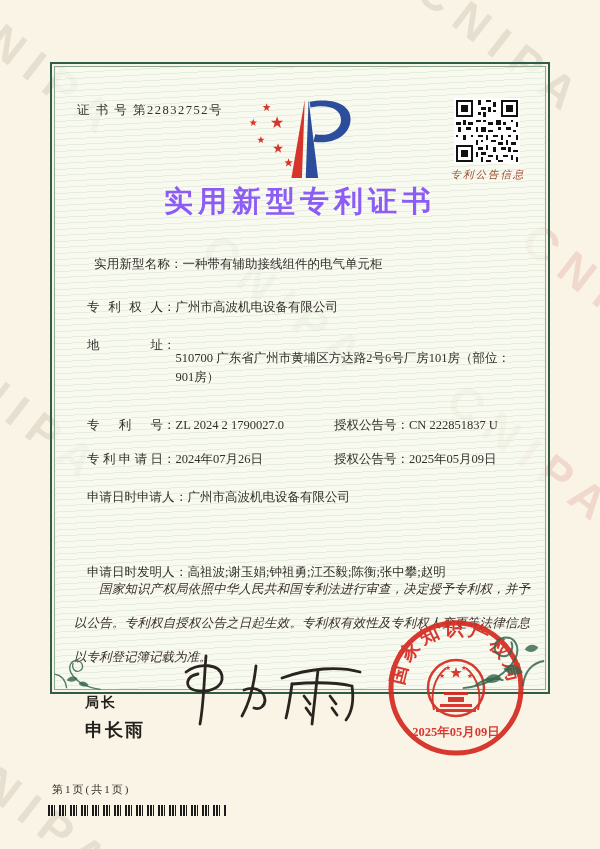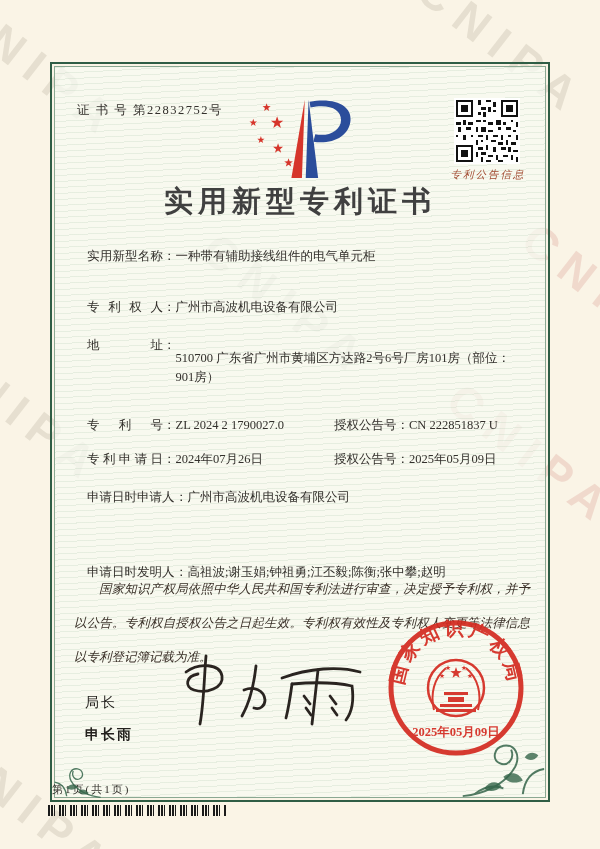--- a/index.html
+++ b/index.html
@@ -5,48 +5,48 @@
   html,body{margin:0;padding:0;background:#faf4e6;}
   .page{position:relative;width:600px;height:849px;background:#faf4e6;overflow:hidden;
         font-family:"Liberation Serif","DejaVu Serif",serif;color:#2e2a26;}
   
   .watermark{position:absolute;font-family:"Liberation Sans","DejaVu Sans",sans-serif;
              font-weight:bold;font-size:46px;letter-spacing:12px;white-space:nowrap;
              transform:rotate(38deg);transform-origin:0 0;pointer-events:none;z-index:1;}
   .wm-gray{color:rgba(148,138,118,0.20);}
   .wm-pink{color:rgba(205,125,112,0.22);}
   
-  .frame{position:absolute;left:50px;top:62px;width:500px;height:740px;
+  .frame{position:absolute;left:50px;top:62px;width:500px;height:632px;
          border:2px solid #2f5d45;box-sizing:border-box;z-index:2;}
   .frame-inner{position:absolute;inset:2px;border:1px solid #8aa892;
          background:repeating-linear-gradient(177deg, rgba(110,160,120,0.13) 0 1px, rgba(255,255,255,0) 1px 6px),
                     rgba(246,251,243,0.72);}
   .cert-no{position:absolute;left:25px;top:38px;font-size:12.5px;letter-spacing:1.5px;color:#33302c;}
   .logo{position:absolute;left:186px;top:30px;}
   .qr{position:absolute;left:402px;top:34px;background:#fff;padding:2px;}
   .qr-label{position:absolute;left:386px;top:104px;width:100px;text-align:center;
             font-size:10.5px;font-style:italic;color:#a04a30;letter-spacing:2px;}
   .title{position:absolute;left:0;top:118px;width:100%;text-align:center;
-         font-size:29px;font-weight:bold;letter-spacing:5px;color:#404040;}
+         font-size:29px;font-weight:bold;letter-spacing:5px;color:#8b5cf6;}
   
   .row{position:absolute;left:35px;width:442px;font-size:12.5px;line-height:19px;color:#33302c;}
   .flabel{display:inline-block;width:76px;text-align:justify;text-align-last:justify;vertical-align:top;}
   .flabel-wide{display:inline-block;width:88px;vertical-align:top;}
   .fsep{display:inline-block;vertical-align:top;}
   .fvalue{display:inline-block;vertical-align:top;}
   .fvalue-wrap{width:336px;margin-top:13px;}
   .col2{position:absolute;left:247px;top:0;}
-  .r1{top:183px;} .r2{top:234px;} .r3{top:272px;} .r4{top:318px;}
+  .r1{top:191px;margin-left:7px;} .r2{top:234px;} .r3{top:272px;} .r4{top:318px;}
   .r5{top:352px;} .r6{top:386px;} .r7{top:424px;} .r8{top:456px;margin-top:43px;}
   .statement{position:absolute;left:22px;top:508px;width:456px;font-size:12.5px;line-height:34px;
              text-indent:2em;text-align:justify;font-style:italic;color:#3a3028;}
   .director-title{position:absolute;left:33px;top:630px;font-family:"Liberation Sans","DejaVu Sans",sans-serif;
-             font-size:14px;font-weight:400;color:#23211e;letter-spacing:2px;}
+             font-size:14px;font-weight:700;color:#23211e;letter-spacing:2px;}
   .director-name{position:absolute;left:33px;top:654px;font-family:"Liberation Sans","DejaVu Sans",sans-serif;
-             font-size:14px;font-weight:600;color:#23211e;letter-spacing:2px;margin-top:8px;}
+             font-size:18px;font-weight:600;color:#23211e;letter-spacing:2px;}
   .signature{position:absolute;left:112px;top:580px;}
   .seal{position:absolute;left:322px;top:554px;opacity:0.92;}
   .footer{position:absolute;left:0;top:718px;width:100%;text-align:left;font-size:11px;
           letter-spacing:2px;color:#33302c;}
   .ornament-r{position:absolute;right:1px;bottom:1px;}
   .ornament-l{position:absolute;left:1px;bottom:1px;transform:scaleX(-1);transform-origin:center;}
   .barcode{position:absolute;left:48px;top:805px;width:178px;height:11px;z-index:2;
      background:repeating-linear-gradient(90deg,#1b1b1b 0 2px,rgba(0,0,0,0) 2px 3px,#1b1b1b 3px 5px,
                 rgba(0,0,0,0) 5px 6px,#1b1b1b 6px 7px,rgba(0,0,0,0) 7px 11px);}
 </style>

